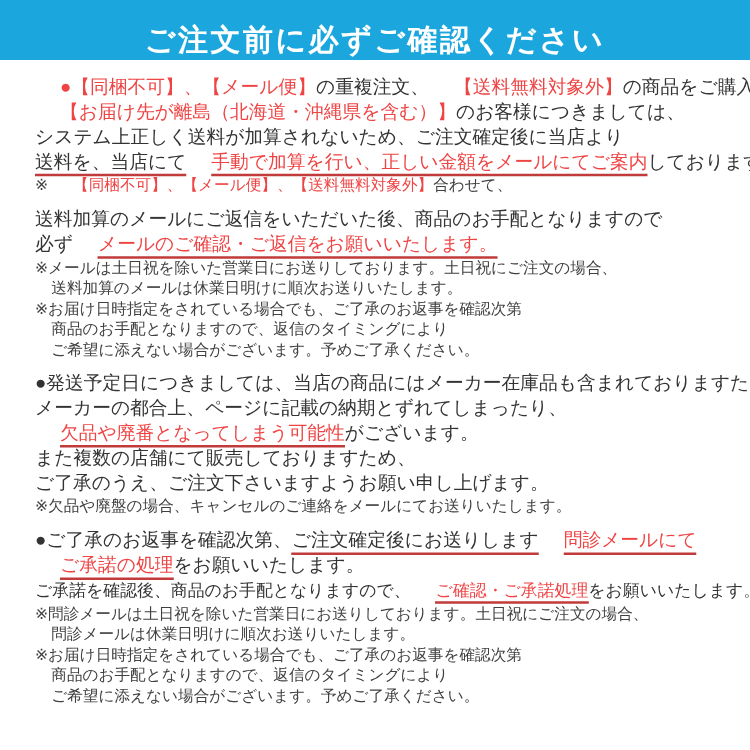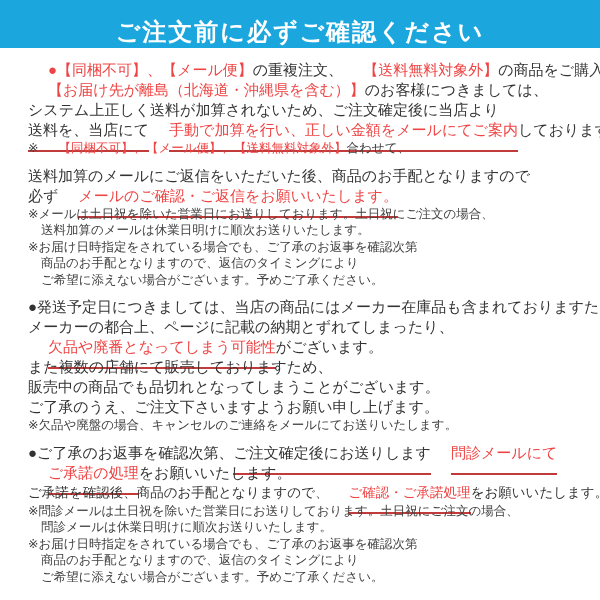--- a/index.html
+++ b/index.html
@@ -44,21 +44,21 @@
     line-height: 16.5px;
     color: #404040;
   }
   .line.note2 {
     font-size: 12.5px;
     line-height: 16.5px;
     color: #404040;
     padding-left: 13px;
   }
   .b { font-weight: normal; color: #ef4444; margin-left: 20px; }
-  .u { border-bottom: 2px solid #14b8a6; padding-bottom: 12px; }
+  .u { border-bottom: 2px solid #14b8a6; padding-bottom: 1px; }
 </style>
 </head>
 <body>
 
 <div class="page">
   <div class="header" style="background: rgb(27, 167, 222); color: rgb(255, 255, 255);">
     <span>ご注文前に必ずご確認ください</span>
   </div>
   <div class="content">
       <div class="section">
@@ -75,21 +75,20 @@
         <div class="line note2"><span>送料加算のメールは休業日明けに順次お送りいたします。</span></div>
         <div class="line note"><span>※お届け日時指定をされている場合でも、ご了承のお返事を確認次第</span></div>
         <div class="line note2"><span>商品のお手配となりますので、返信のタイミングにより</span></div>
         <div class="line note2"><span>ご希望に添えない場合がございます。予めご了承ください。</span></div>
       </div>
       <div class="section">
         <div class="line main"><span>●発送予定日につきましては、当店の商品にはメーカー在庫品も含まれておりますため</span></div>
         <div class="line main"><span>メーカーの都合上、ページに記載の納期とずれてしまったり、</span></div>
         <div class="line main"><span class="b u" style="border-bottom-color: rgb(193, 59, 59);">欠品や廃番となってしまう可能性</span><span>がございます。</span></div>
         <div class="line main"><span>また複数の店舗にて販売しておりますため、</span></div>
-        <div class="line main"><span>販売中の商品でも品切れとなってしまうことがございます。</span></div>
         <div class="line main"><span>ご了承のうえ、ご注文下さいますようお願い申し上げます。</span></div>
         <div class="line note"><span>※欠品や廃盤の場合、キャンセルのご連絡をメールにてお送りいたします。</span></div>
       </div>
       <div class="section">
         <div class="line main"><span>●ご了承のお返事を確認次第、</span><span class="u" style="border-bottom-color: rgb(193, 59, 59);">ご注文確定後にお送りします</span><span class="b u" style="border-bottom-color: rgb(193, 59, 59);">問診メールにて</span></div>
         <div class="line main"><span class="b u" style="border-bottom-color: rgb(193, 59, 59);">ご承諾の処理</span><span>をお願いいたします。</span></div>
         <div class="line main tight"><span>ご承諾を確認後、商品のお手配となりますので、</span><span class="b u" style="border-bottom-color: rgb(193, 59, 59);">ご確認・ご承諾処理</span><span>をお願いいたします。</span></div>
         <div class="line note"><span>※問診メールは土日祝を除いた営業日にお送りしております。土日祝にご注文の場合、</span></div>
         <div class="line note2"><span>問診メールは休業日明けに順次お送りいたします。</span></div>
         <div class="line note"><span>※お届け日時指定をされている場合でも、ご了承のお返事を確認次第</span></div>

